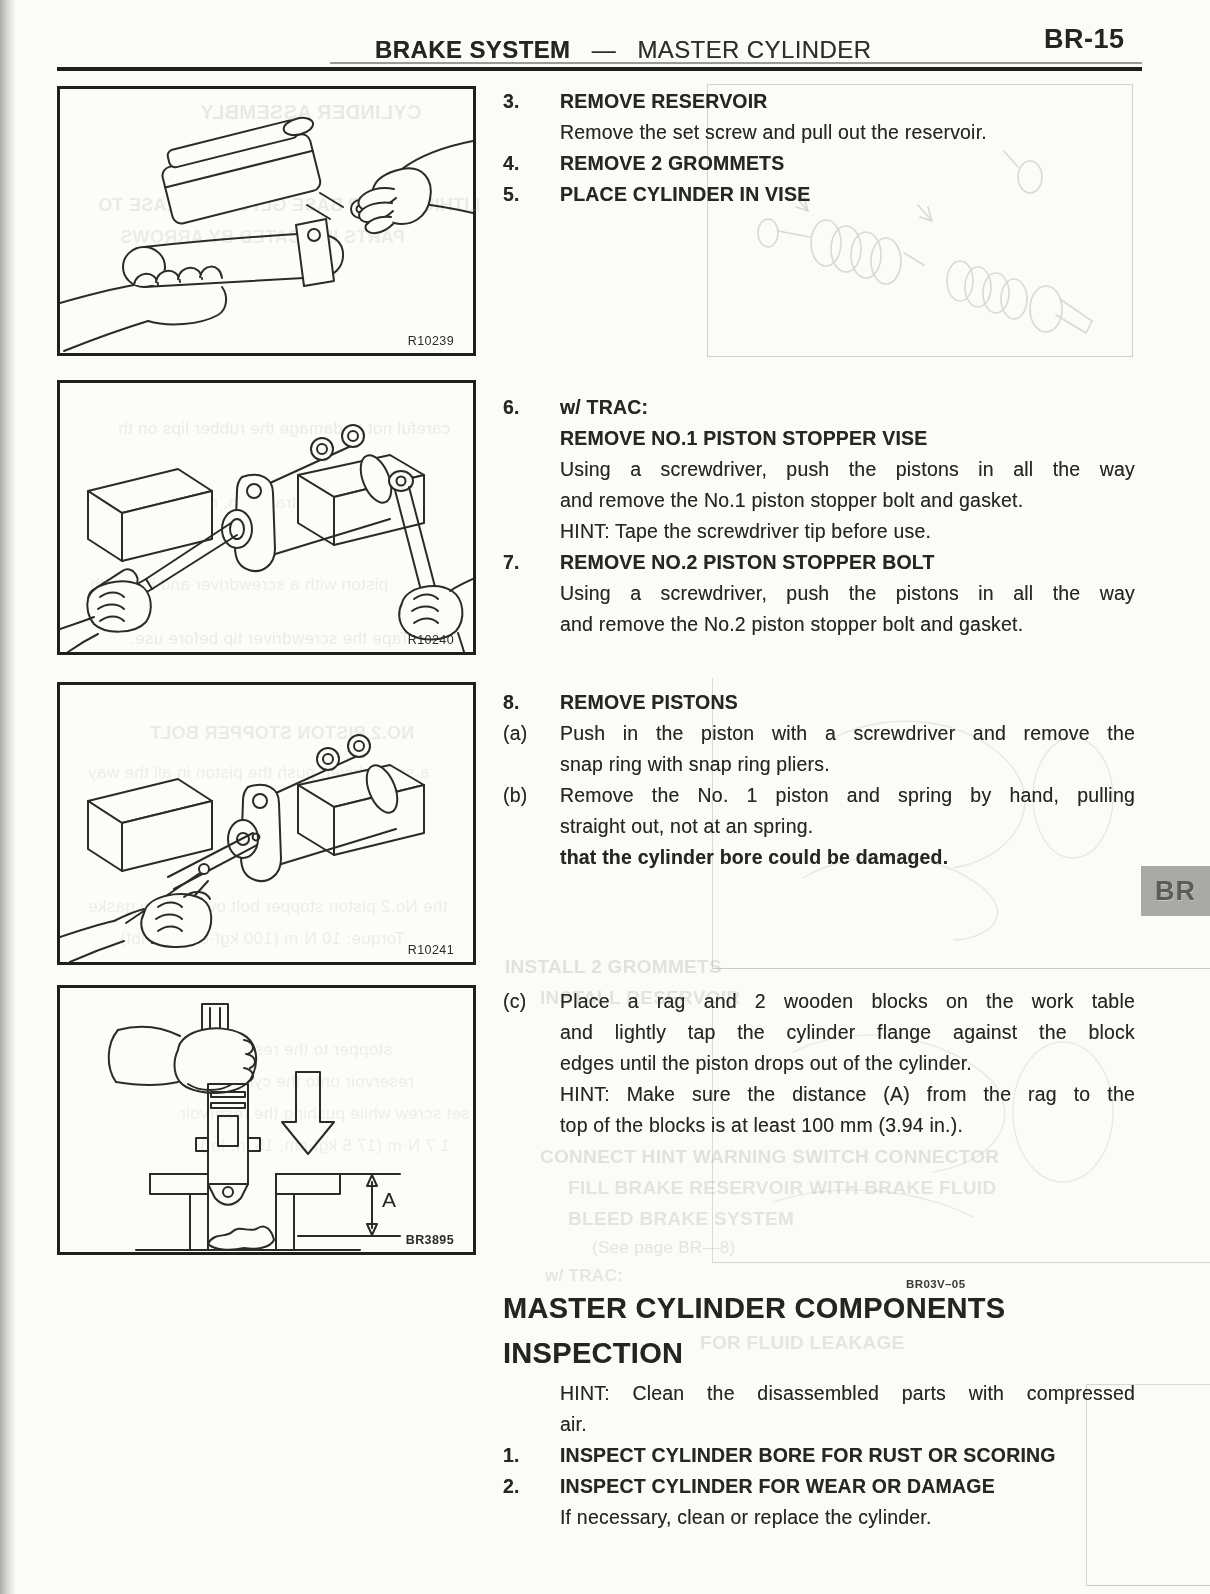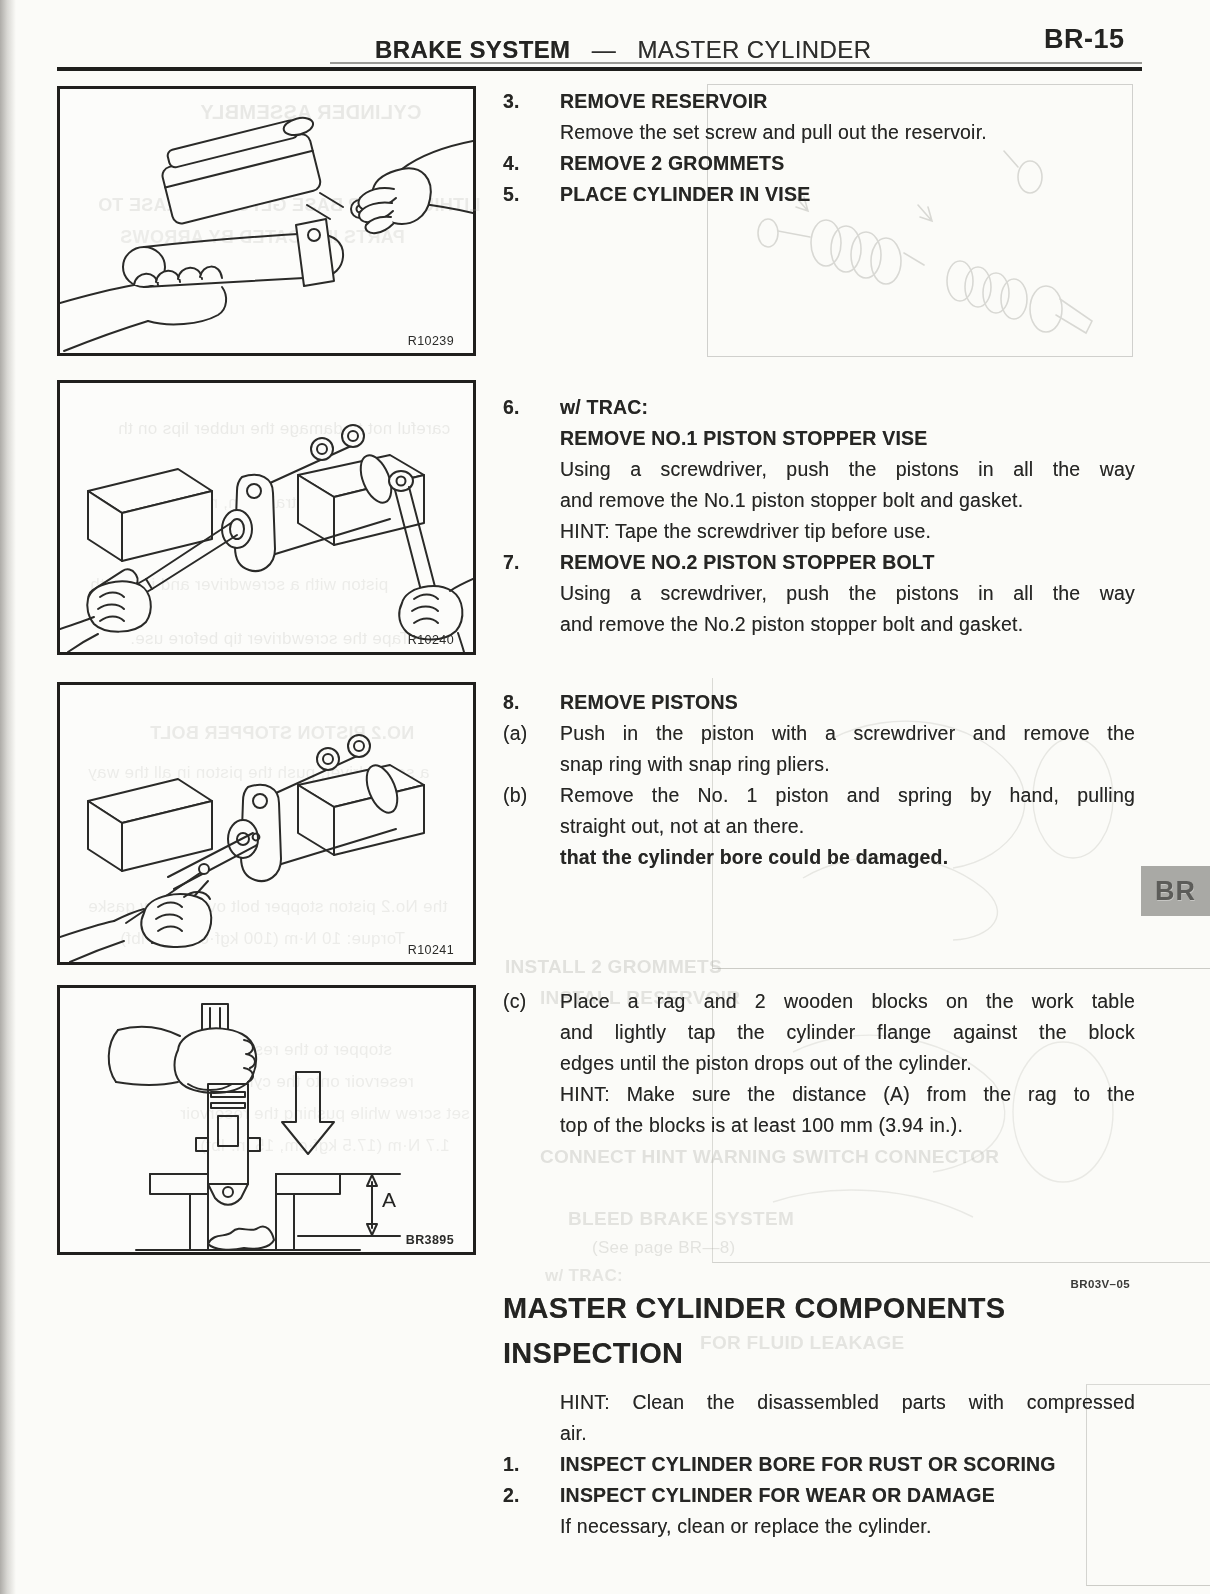--- a/index.html
+++ b/index.html
@@ -26,21 +26,21 @@
   
   .sec{position:absolute;left:503px;width:632px;font-size:19.5px;line-height:31px;
        letter-spacing:.2px;color:#262624;text-shadow:0 0 .4px rgba(35,35,35,.45);}
   .row{display:flex;}
   .row .n{flex:0 0 57px;font-weight:700;}
   .row .lbl{flex:0 0 57px;font-weight:400;}
   .row .t{font-weight:700;flex:1;}
   .para{padding-left:57px;}
   .para > div:not(:last-child){text-align:justify;text-align-last:justify;}
   .bold .para > div, .boldline{font-weight:700;}
-  .insp-code{position:absolute;left:938px;top:1278px;width:192px;text-align:right;
+  .insp-code{position:absolute;left:906px;top:1278px;width:192px;text-align:left;
              font-size:11.5px;font-weight:700;color:#3a3a38;letter-spacing:.4px;}
   .insp-head{position:absolute;left:503px;top:1286px;width:660px;font-size:29px;font-weight:700;
              line-height:45px;letter-spacing:.3px;text-shadow:0 0 .4px rgba(35,35,35,.45);}
   
   .sidetab{position:absolute;left:1141px;top:866px;width:69px;height:50px;
            background-color:#a9a9a5;
            background-image:repeating-conic-gradient(#87878३ 0 25%,rgba(0,0,0,0) 0 50%);
            background-size:4px 4px;display:flex;align-items:center;justify-content:center;}
   .sidetab span{font-size:27px;font-weight:700;color:#5c5c59;letter-spacing:1px;
                 text-shadow:.5px .5px 0 rgba(255,255,255,.35);}
@@ -113,20 +113,21 @@
         <ellipse cx="350" cy="110" rx="50" ry="70"></ellipse>
         <path d="M60,200 C120,180 200,185 260,215"></path>
       </g>
     </svg>
   </div>
   <div class="gbox gbD"></div>
 
   <div class="ghost gb" style="left:505px;top:956px;font-size:19px;opacity:.30;">INSTALL 2 GROMMETS</div>
   <div class="ghost gb" style="left:540px;top:987px;font-size:19px;opacity:.27;">INSTALL RESERVOIR</div>
   <div class="ghost gb" style="left:540px;top:1146px;font-size:19px;opacity:.30;">CONNECT HINT WARNING SWITCH CONNECTOR</div>
+  <div class="ghost gb" style="left:568px;top:1177px;font-size:19px;opacity:.28;">FILL BRAKE RESERVOIR WITH BRAKE FLUID</div>
   <div class="ghost gb" style="left:568px;top:1208px;font-size:19px;opacity:.27;">BLEED BRAKE SYSTEM</div>
   <div class="ghost" style="left:592px;top:1238px;font-size:17px;opacity:.28;">(See page BR—8)</div>
   <div class="ghost gb" style="left:545px;top:1266px;font-size:17px;opacity:.25;">w/ TRAC:</div>
   <div class="ghost gb" style="left:700px;top:1332px;font-size:19px;opacity:.26;">FOR FLUID LEAKAGE</div>
 
   <div class="figbox" style="top:86px;height:264px;">
     <div class="ghost gb mir" style="left:140px;top:12px;font-size:20px;opacity:.22;">CYLINDER ASSEMBLY</div>
     <div class="ghost gb mir" style="left:38px;top:106px;font-size:18px;opacity:.20;">LITHIUM SOAP BASE GLYCOL GREASE TO</div>
     <div class="ghost gb mir" style="left:60px;top:138px;font-size:18px;opacity:.18;">PARTS INDICATED BY ARROWS</div>
     <svg viewBox="0 0 413 264">
@@ -363,21 +364,21 @@
       <span style="flex:1;text-align:justify;text-align-last:justify;">Push in the piston with a screwdriver and remove the</span>
     </div>
     <div class="para">
       <div>snap ring with snap ring pliers.</div>
     </div>
     <div class="row">
       <span class="lbl">(b)</span>
       <span style="flex:1;text-align:justify;text-align-last:justify;">Remove the No. 1 piston and spring by hand, pulling</span>
     </div>
     <div class="para">
-      <div>straight out, not at an there.</div>
+      <div>straight out, not at an spring.</div>
     </div>
     <div class="para boldline">
       <div>that the cylinder bore could be damaged.</div>
     </div>
   </div>
 
   <div class="sec" style="top:986px;">
     <div class="row">
       <span class="lbl">(c)</span>
       <span style="flex:1;text-align:justify;text-align-last:justify;">Place a rag and 2 wooden blocks on the work table</span>
@@ -390,21 +391,21 @@
       <div>HINT: Make sure the distance (A) from the rag to the</div>
       <div>top of the blocks is at least 100 mm (3.94 in.).</div>
     </div>
   </div>
 
   <div class="insp-code">BR03V–05</div>
   <div class="insp-head">
     <div>MASTER CYLINDER COMPONENTS</div>
     <div>INSPECTION</div>
   </div>
-  <div class="sec" style="top:1378px;margin-top:9px;">
+  <div class="sec" style="top:1378px;">
     <div class="para">
       <div>HINT: Clean the disassembled parts with compressed</div>
       <div>air.</div>
     </div>
     <div class="row">
       <span class="n">1.</span>
       <span class="t">INSPECT CYLINDER BORE FOR RUST OR SCORING</span>
     </div>
     <div class="row">
       <span class="n">2.</span>

